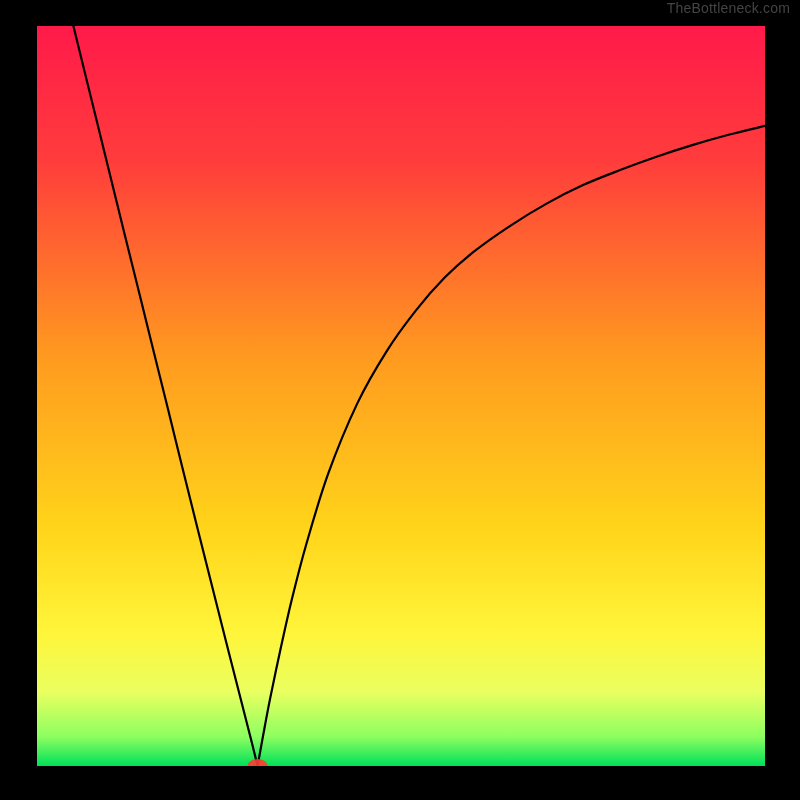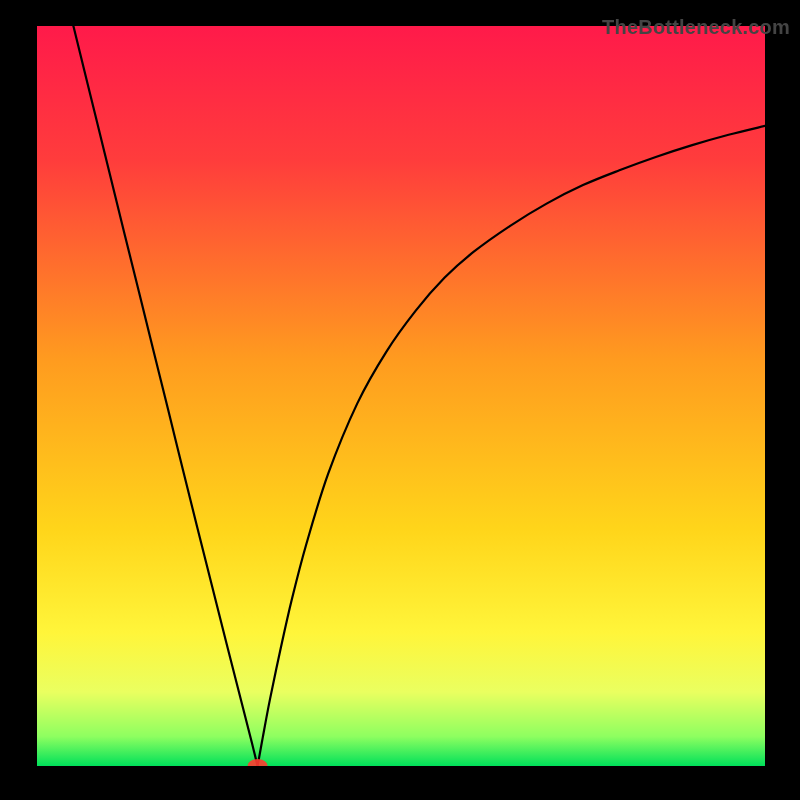--- a/index.html
+++ b/index.html
@@ -12,26 +12,26 @@
     font-family: Arial, Helvetica, sans-serif;
   }
   .frame {
     position: relative;
     width: 800px;
     height: 800px;
     background: #000;
   }
   .watermark {
     position: absolute;
-    top: 16px;
+    top: 0;
     right: 10px;
     color: #444444;
-    font-size: 20px;
+    font-size: 14px;
     letter-spacing: 0.2px;
-    font-weight: 700;
+    font-weight: 400;
     z-index: 5;
     user-select: none;
   }
   svg.plot {
     position: absolute;
     left: 37px;
     top: 26px;
     
   }
 </style>

